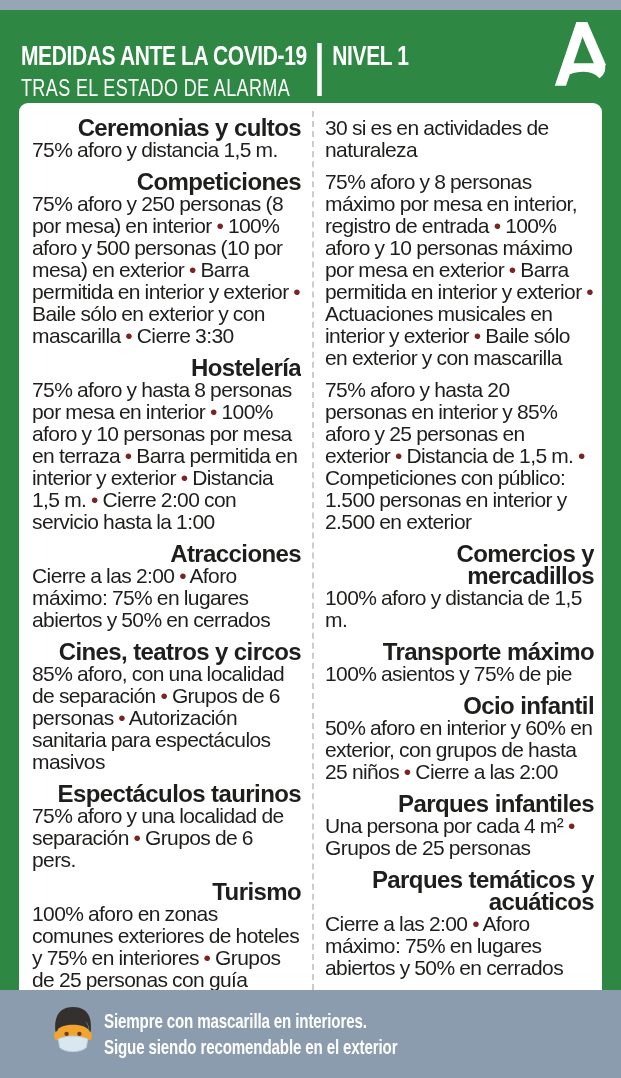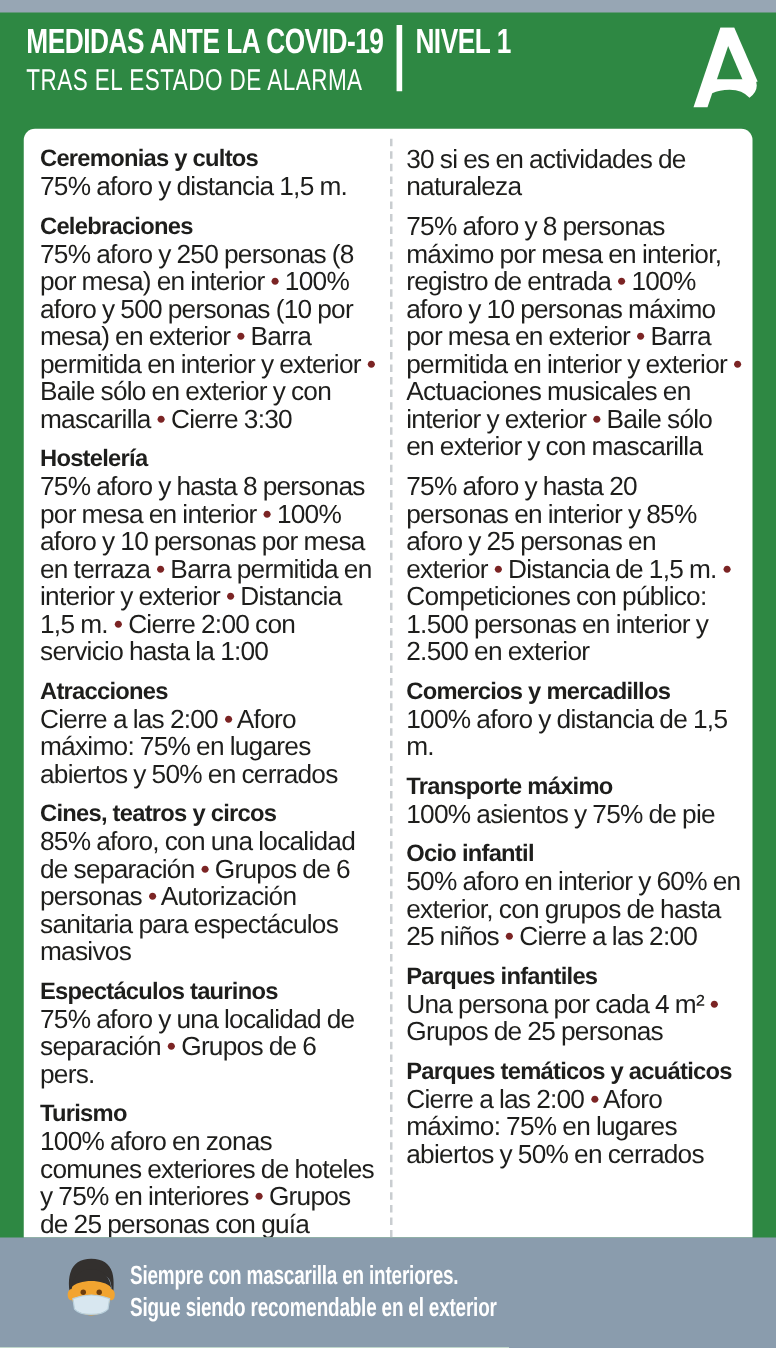--- a/index.html
+++ b/index.html
@@ -6,21 +6,21 @@
   .page{
     position:relative;
     width:621px;height:1078px;
     background:#2e8843;
     font-family:"Liberation Sans", sans-serif;
     display:flex;flex-direction:column;
     overflow:hidden;
   }
   .top-strip{height:10px;background:#97a6b4;}
   
-  .header{position:relative;height:93px;box-sizing:border-box;padding:8px 0 0 21px;color:#fff;}
+  .header{position:relative;height:93px;box-sizing:border-box;padding:31px 0 0 21px;color:#fff;}
   .header-text{
     display:grid;
     grid-template-columns:max-content max-content max-content;
     grid-template-rows:auto auto;
     transform:scaleX(0.75);transform-origin:0 0;
     white-space:nowrap;
   }
   .title{grid-column:1;grid-row:1;font-size:28px;font-weight:bold;letter-spacing:-0.5px;line-height:30px;}
   .vbar{grid-column:2;grid-row:1/3;width:6px;background:#fff;margin:2px 14px 6px 14px;}
   .level{grid-column:3;grid-row:1;font-size:28px;font-weight:bold;letter-spacing:-0.5px;line-height:30px;align-self:start;}
@@ -36,21 +36,21 @@
     padding:8px 8px 0 13px;
     display:grid;
     grid-template-columns:1fr 24px 1fr;
     overflow:hidden;
     color:#1e1e1c;
   }
   .divider{border-left:2px dashed #c9cdd0;margin-left:11px;}
   .col{overflow:hidden;}
   .sec{margin-top:10px;}
   .sec:first-child{margin-top:6px;}
-  .hd{margin:0;font-size:19px;font-weight:bold;letter-spacing:-0.6px;line-height:22px;}
+  .hd{margin:0;font-size:24px;font-weight:bold;letter-spacing:-0.6px;line-height:22px;text-align:right;}
   .hd:empty{display:none;}
   .body{margin:0;font-size:21px;letter-spacing:-0.6px;word-spacing:-0.5px;line-height:22px;}
   .b{color:#7b2424;}
   
   .footer{
     height:88px;background:#8a9cad;
     display:flex;align-items:center;
     box-sizing:border-box;padding-left:50px;
   }
   .mask-icon{width:46px;height:64px;margin-top:-8px;flex:0 0 auto;}
@@ -84,21 +84,21 @@
   </header>
 
   <main class="content">
 
     <div class="col">
       <section class="sec">
         <h3 class="hd">Ceremonias y cultos</h3>
         <p class="body">75% aforo y distancia 1,5 m.</p>
       </section>
       <section class="sec">
-        <h3 class="hd">Celebraciones</h3>
+        <h3 class="hd">Competiciones</h3>
         <p class="body">75% aforo y 250 personas (8 por mesa) en interior <span class="b">•</span> 100% aforo y 500 personas (10 por mesa) en exterior <span class="b">•</span> Barra permitida en interior y exterior <span class="b">•</span> Baile sólo en exterior y con mascarilla <span class="b">•</span> Cierre 3:30</p>
       </section>
       <section class="sec">
         <h3 class="hd">Hostelería</h3>
         <p class="body">75% aforo y hasta 8 personas por mesa en interior <span class="b">•</span> 100% aforo y 10 personas por mesa en terraza <span class="b">•</span> Barra permitida en interior y exterior <span class="b">•</span> Distancia 1,5 m. <span class="b">•</span> Cierre 2:00 con servicio hasta la 1:00</p>
       </section>
       <section class="sec">
         <h3 class="hd">Atracciones</h3>
         <p class="body">Cierre a las 2:00 <span class="b">•</span> Aforo máximo: 75% en lugares abiertos y 50% en cerrados</p>
       </section>

